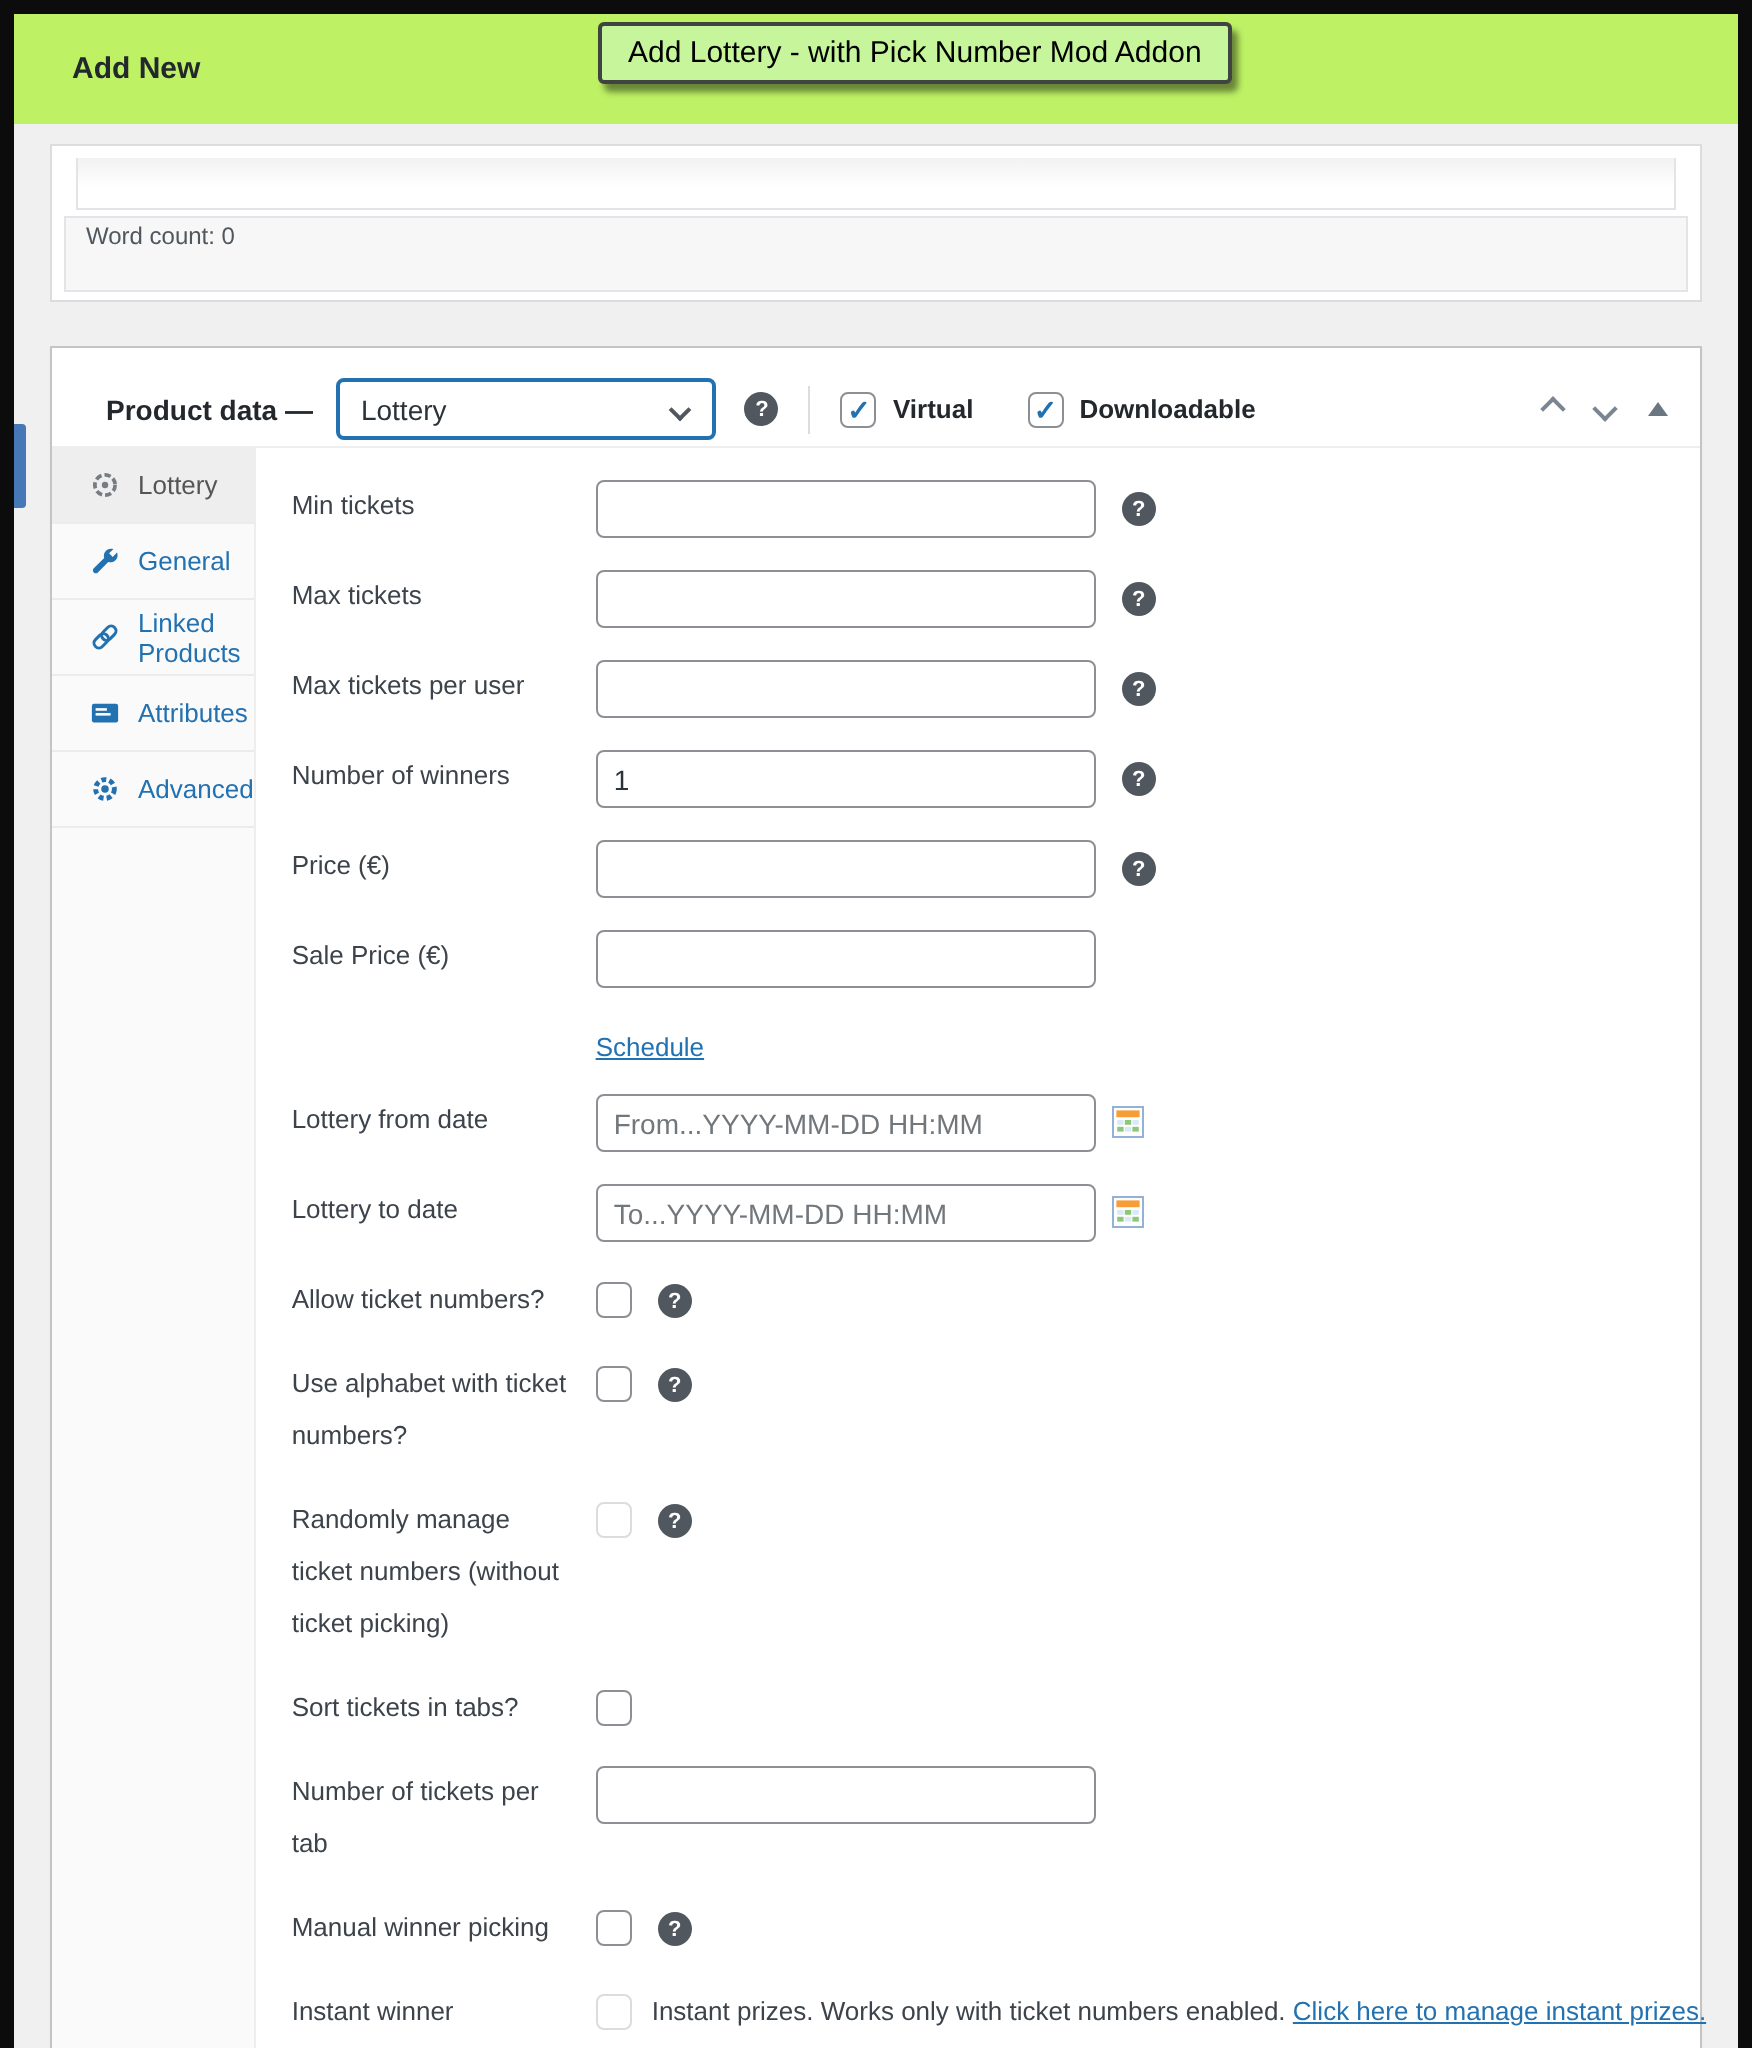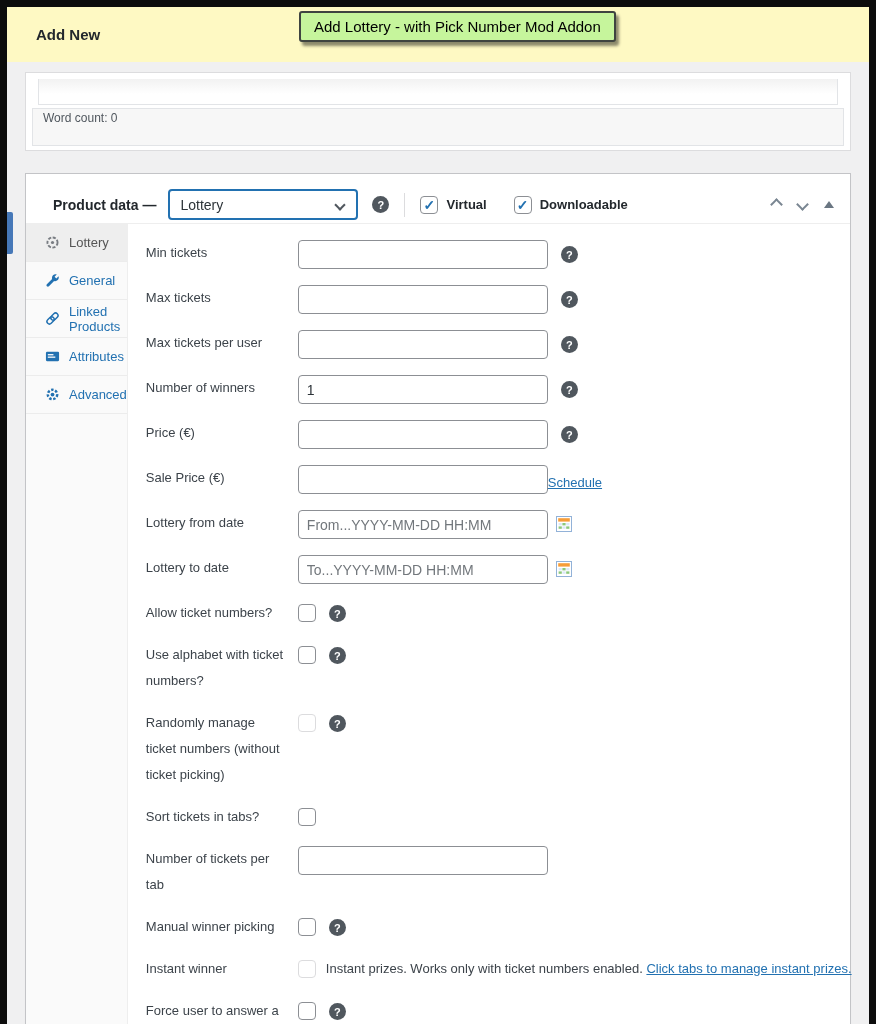--- a/index.html
+++ b/index.html
@@ -7,21 +7,21 @@
   body { font-family:"Liberation Sans", sans-serif; background:#f0f0f1; }
 
   .frame { position:relative; width:876px; height:1024px;
            border-left:7px solid #0c0c0c; border-right:7px solid #0c0c0c; border-top:7px solid #0c0c0c;
            background:#f0f0f1; overflow:hidden; }
 
   .edge-tab { position:absolute; left:0; top:205px; width:6px; height:42px; background:#4678b8;
               border-radius:0 2px 2px 0; z-index:9; }
 
   
-  .topbar { position:relative; height:55px; background:#fef9c3; display:flex; align-items:center; }
+  .topbar { position:relative; height:55px; background:#bef264; display:flex; align-items:center; }
   .page-title { margin-left:29px; font-size:15px; font-weight:bold; color:#23282d; }
   .badge { position:absolute; left:292px; top:4px; background:#c6f59c; border:2px solid #3f4440;
            border-radius:3px; padding:5px 13px; font-size:15px; color:#000;
            box-shadow:3px 4px 3px rgba(0,0,0,.45); white-space:nowrap; }
 
   
   .editor-box { margin:10px 18px 0; background:#fff; border:1px solid #dcdcde; padding:6px 6px 4px; }
   .editor-area { height:26px; margin:0 6px; border:1px solid #e2e4e7; border-top:none;
                  background:linear-gradient(#f2f2f2, #ffffff 60%); }
   .wordcount { margin-top:3px; height:38px; background:#f7f7f7; border:1px solid #e2e4e7;
@@ -68,21 +68,21 @@
   .content { flex:1; padding:16px 20px 0 18px; }
   .row { display:flex; margin-bottom:16px; }
   .row-label { width:140px; margin-right:12px; font-size:13px; color:#3c434a; line-height:26px; flex:none; }
   .row-ctrl { display:flex; align-items:flex-start; }
   .txt { width:250px; height:29px; border:1px solid #8c8f94; border-radius:4px; padding:0 8px;
          font-size:14px; color:#2c3338; font-family:"Liberation Sans", sans-serif; background:#fff; }
   .txt::placeholder { color:#72777c; opacity:1; }
   .row-ctrl .helptip { margin-left:13px; margin-top:6px; }
   .row-ctrl .cb { margin-top:4px; }
   .row-ctrl .cb + .helptip { margin-top:5px; }
-  .field-col { display:flex; flex-direction:row; }
+  .field-col { display:flex; flex-direction:column;gap:12px; }
   .sublink { margin-top:10px; font-size:13px; color:#2271b1; text-decoration:underline; cursor:pointer; }
   .cal { margin-left:8px; margin-top:6px; cursor:pointer; flex:none; }
   .cal svg { display:block; }
   .note { margin-left:10px; font-size:13px; color:#3c434a; line-height:26px; white-space:nowrap; }
   .note a { color:#2271b1; text-decoration:underline; cursor:pointer; }
 </style>
 </head>
 <body>
 
 <div class="frame">
@@ -291,21 +291,21 @@
             <span class="row-label">Manual winner picking</span>
             <div class="row-ctrl">
               <span class="cb"></span>
               <span class="helptip">?</span>
             </div>
           </div>
           <div class="row">
             <span class="row-label">Instant winner</span>
             <div class="row-ctrl">
               <span class="cb disabled"></span>
-              <span class="note">Instant prizes. Works only with ticket numbers enabled. <a>Click tabs to manage instant prizes.</a></span>
+              <span class="note">Instant prizes. Works only with ticket numbers enabled. <a>Click here to manage instant prizes.</a></span>
             </div>
           </div>
           <div class="row">
             <span class="row-label">Force user to answer a question?</span>
             <div class="row-ctrl">
               <span class="cb"></span>
               <span class="helptip">?</span>
             </div>
           </div>
         </div>

